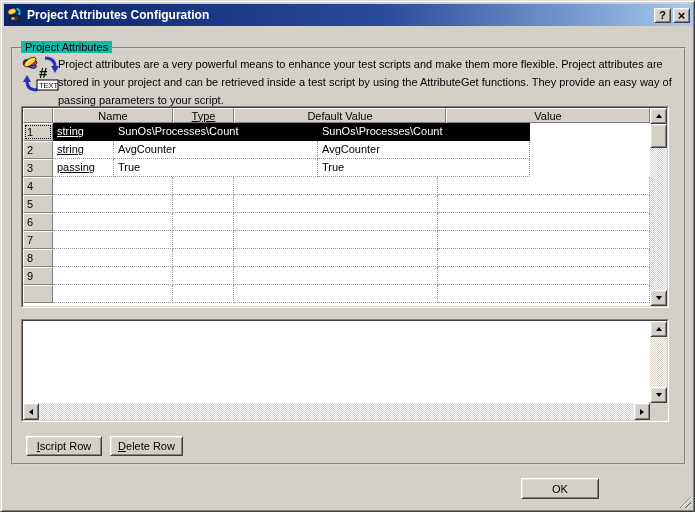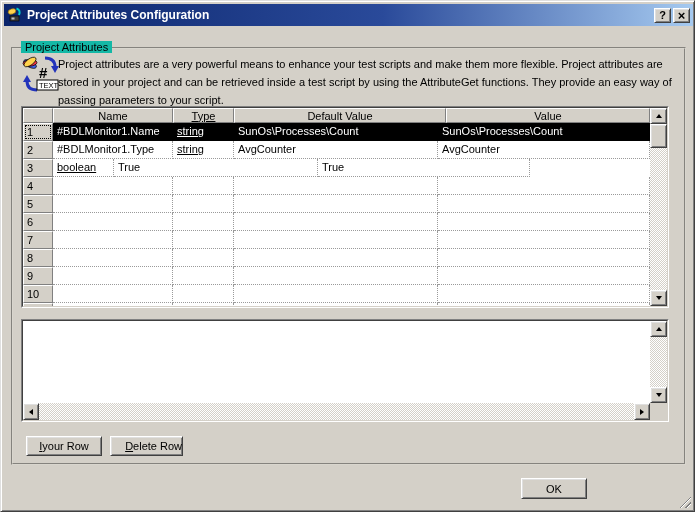--- a/index.html
+++ b/index.html
@@ -131,35 +131,33 @@
           <div class="hrow">
             <div class="hcell" style="width:30px;flex:0 0 30px;"></div>
             <div class="hcell c1">Name</div>
             <div class="hcell c2">Type</div>
             <div class="hcell c4">Default Value</div>
             <div class="hcell c3">Value</div>
           </div>
           <div class="tbody">
             <div class="trow sel">
               <div class="rnum"><span>1</span><span class="focus-box"></span></div>
-              <div class="dcell c1">#BDLMonitor1.Name</div>
               <div class="dcell c2">string</div>
               <div class="dcell c3">SunOs\Processes\Count</div>
               <div class="dcell c4">SunOs\Processes\Count</div>
             </div>
             <div class="trow">
               <div class="rnum">2</div>
-              <div class="dcell c1">#BDLMonitor1.Type</div>
               <div class="dcell c2">string</div>
               <div class="dcell c3">AvgCounter</div>
               <div class="dcell c4">AvgCounter</div>
             </div>
             <div class="trow">
               <div class="rnum">3</div>
-              <div class="dcell c2">boolean</div>
+              <div class="dcell c2">passing</div>
               <div class="dcell c3">True</div>
               <div class="dcell c4">True</div>
             </div>
             <div class="trow">
               <div class="rnum">4</div>
               <div class="dcell c1"></div>
               <div class="dcell c2"></div>
               <div class="dcell c3"></div>
               <div class="dcell c4"></div>
             </div>
@@ -186,27 +184,20 @@
             </div>
             <div class="trow">
               <div class="rnum">8</div>
               <div class="dcell c1"></div>
               <div class="dcell c2"></div>
               <div class="dcell c3"></div>
               <div class="dcell c4"></div>
             </div>
             <div class="trow">
               <div class="rnum">9</div>
-              <div class="dcell c1"></div>
-              <div class="dcell c2"></div>
-              <div class="dcell c3"></div>
-              <div class="dcell c4"></div>
-            </div>
-            <div class="trow">
-              <div class="rnum">10</div>
               <div class="dcell c1"></div>
               <div class="dcell c2"></div>
               <div class="dcell c3"></div>
               <div class="dcell c4"></div>
             </div>
             <div class="trow">
               <div class="rnum"></div>
               <div class="dcell c1"></div>
               <div class="dcell c2"></div>
               <div class="dcell c3"></div>
@@ -249,24 +240,24 @@
         <div class="sb-track hatch"></div>
         <div class="sb-btn">
             <span class="ar ar-right"></span>
           </div>
         <div class="corner"></div>
       </div>
     </div>
   </div>
 
   <div class="btn" style="left:25px;top:435px;width:76px;height:20px;">
-    <span><span class="accel">I</span><span>your Row</span></span>
-  </div>
-  <div class="btn" style="left:109px;top:435px;width:73px;height:20px;justify-content:flex-end;">
+    <span><span class="accel">I</span><span>script Row</span></span>
+  </div>
+  <div class="btn" style="left:109px;top:435px;width:73px;height:20px;">
     <span><span class="accel">D</span><span>elete Row</span></span>
   </div>
 
-  <div class="btn" style="left:520px;top:477px;width:66px;height:21px;">
+  <div class="btn" style="left:520px;top:477px;width:78px;height:21px;">
     <span>OK</span>
   </div>
 
   <div class="grip"></div>
 </div>
 
 </body></html>

